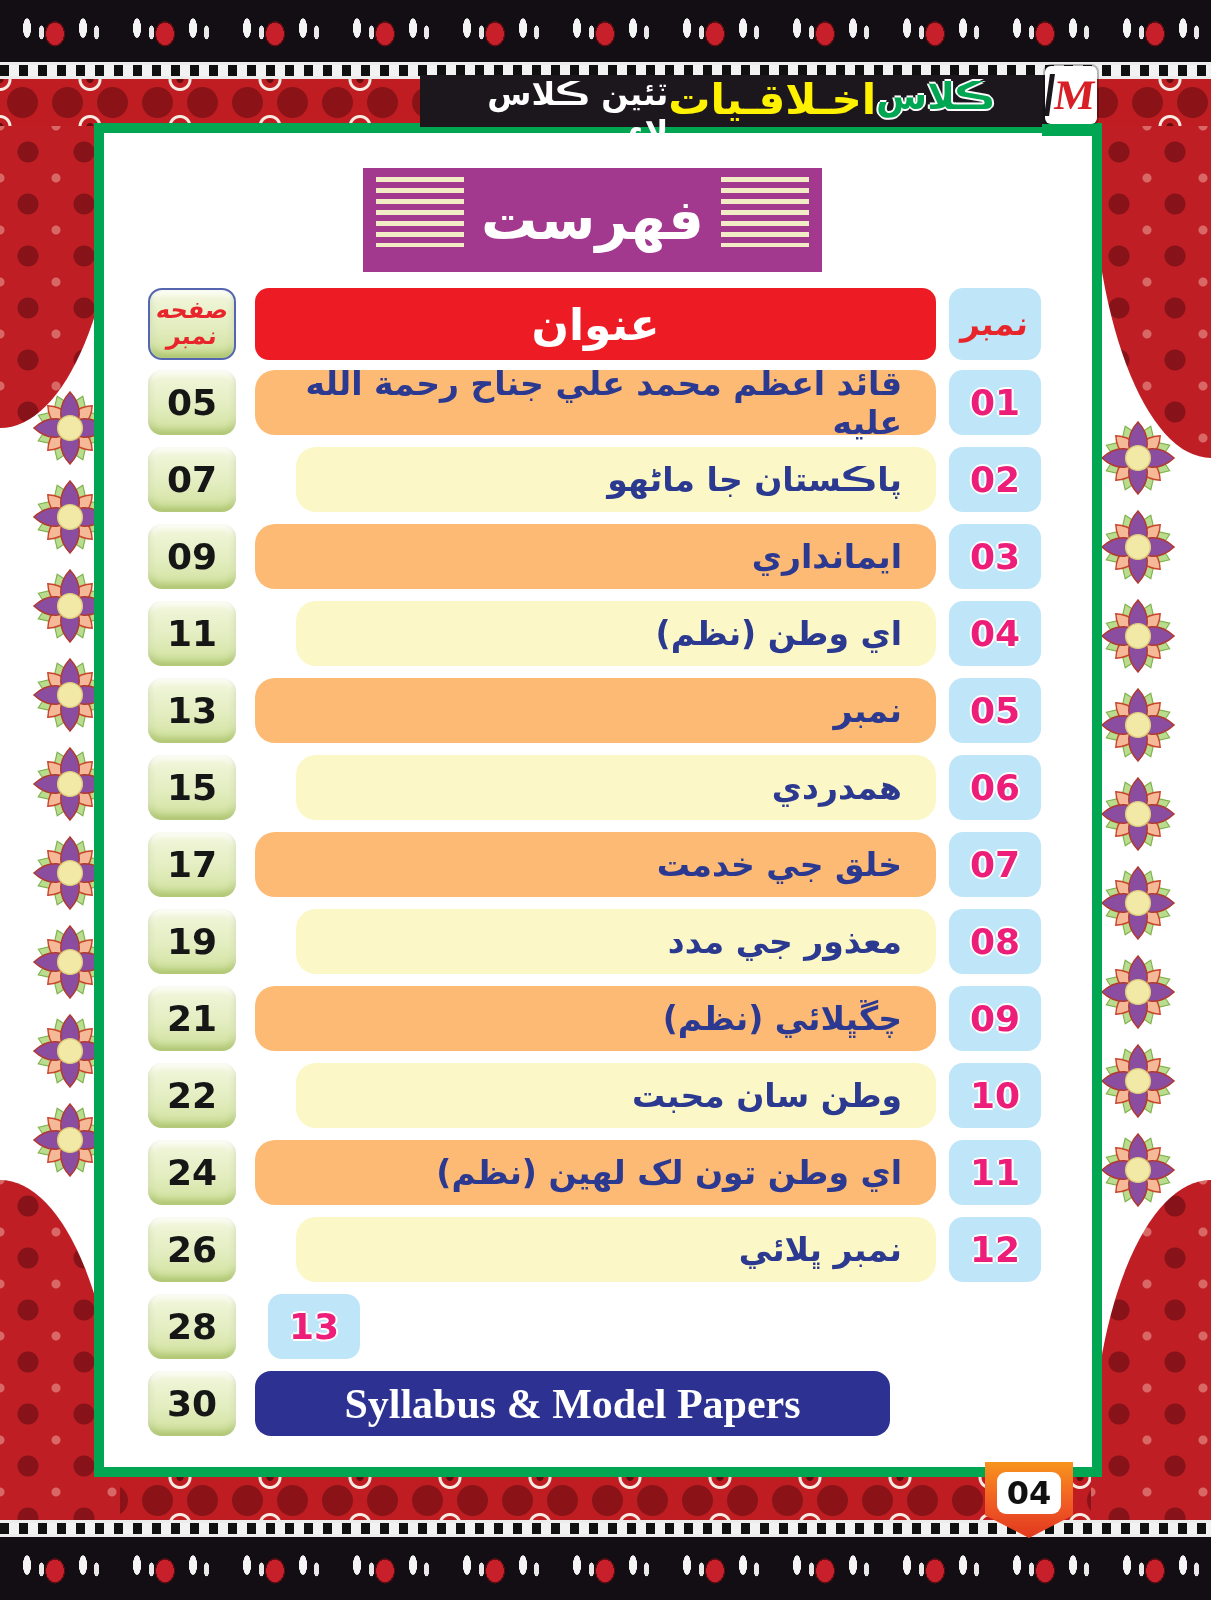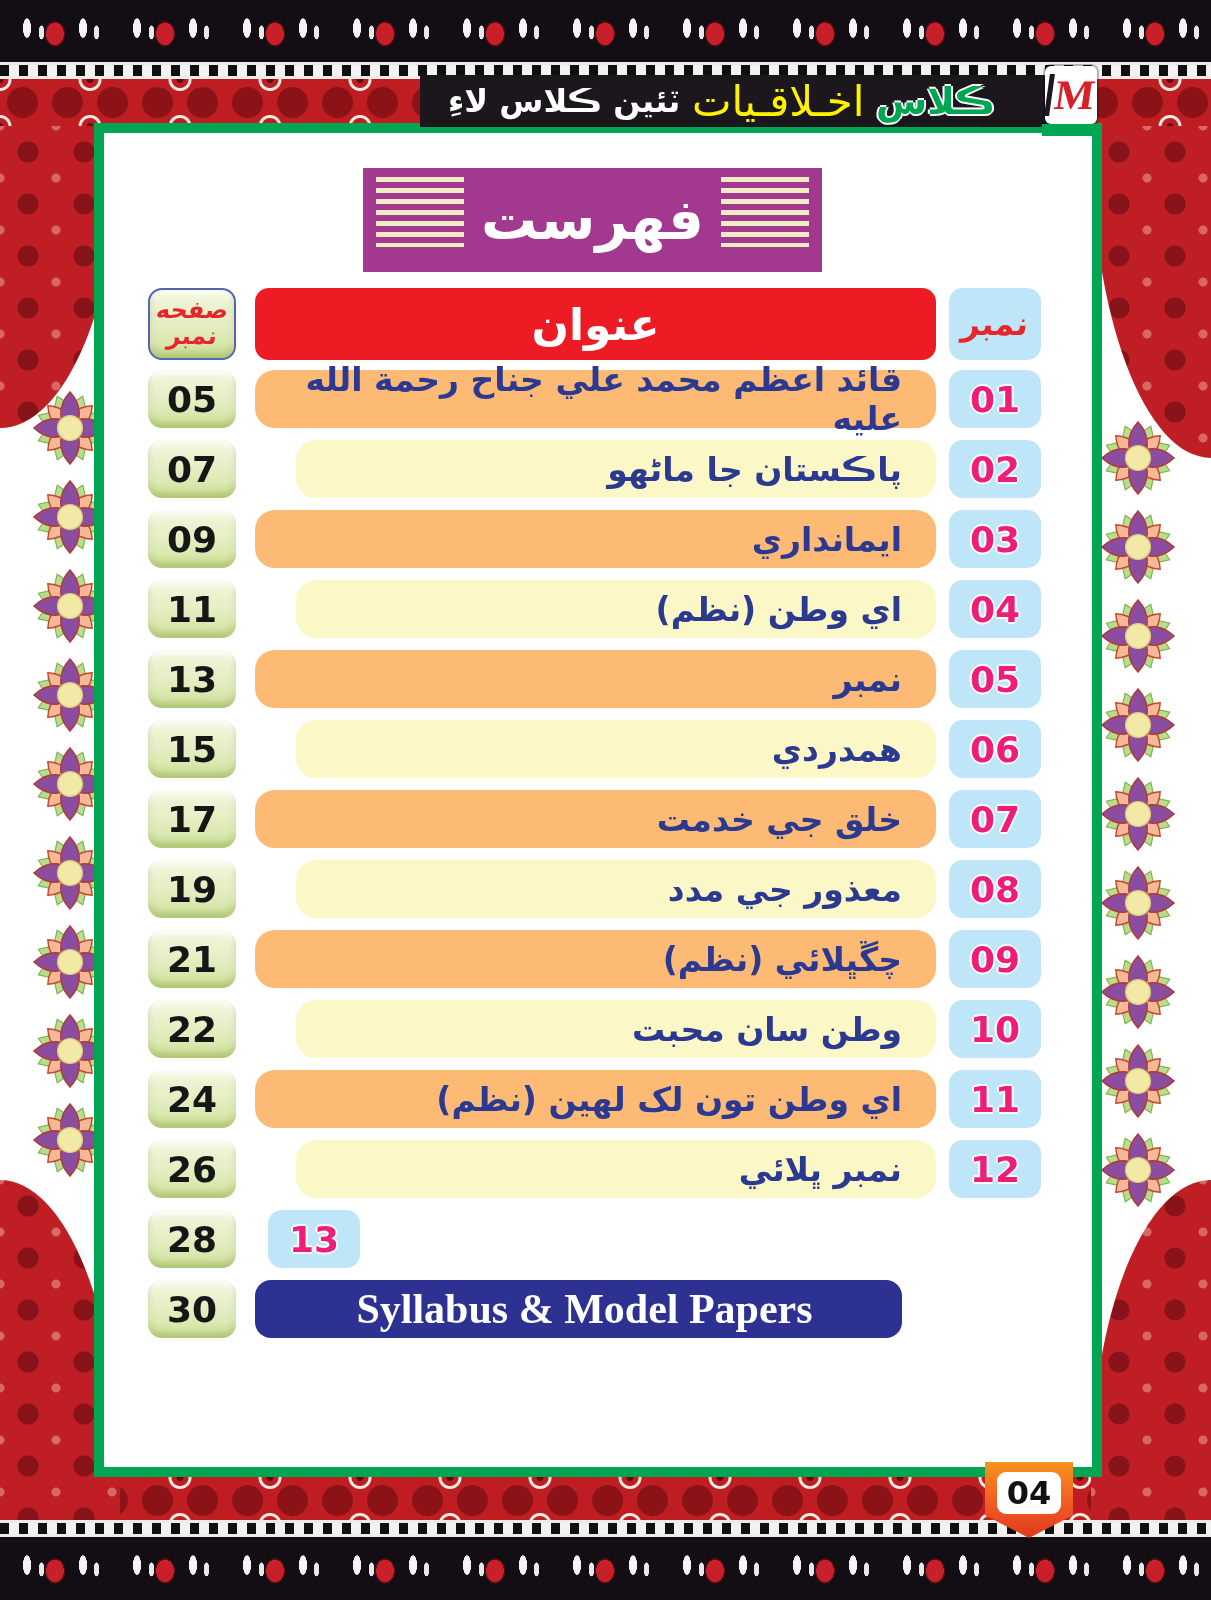--- a/index.html
+++ b/index.html
@@ -58,42 +58,42 @@
   .flowers-left{left:32px;top:390px;}
   .flowers-right{left:1100px;top:420px;}
   .flower{width:76px;height:76px;margin-bottom:13px;flex:0 0 auto;}
 
   
   .frame{position:absolute;left:94px;top:123px;width:1008px;height:1354px;box-sizing:border-box;
          border:10px solid #00A651;background:#fff;z-index:4;}
 
   
   .hdr-bar{position:absolute;left:420px;top:75px;width:645px;height:52px;background:#1c171c;z-index:5;
-           display:flex;align-items:center;justify-content:space-between;padding:0 70px 0 28px;box-sizing:border-box;}
+           display:flex;align-items:flex-start;justify-content:space-between;padding:0 70px 0 28px;box-sizing:border-box;}
   .hdr-class{color:#ffffff;font-size:32px;font-weight:bold;direction:rtl;}
-  .hdr-subject{color:#FFF200;font-size:42px;font-weight:normal;direction:rtl;letter-spacing:1px;}
+  .hdr-subject{color:#FFF200;font-size:42px;font-weight:bold;direction:rtl;letter-spacing:1px;}
   .hdr-series{color:#00A651;font-size:37px;font-weight:bold;direction:rtl;
               text-shadow:-2px 0 #fff,2px 0 #fff,0 -2px #fff,0 2px #fff;}
   .logo-box{position:absolute;left:1045px;top:66px;width:52px;height:58px;background:#fff;border-radius:6px;
             z-index:6;display:flex;align-items:center;justify-content:center;box-shadow:0 0 0 2px rgba(0,0,0,.25);}
   .logo-m{color:#d81f26;font-size:42px;font-weight:bold;font-family:"Liberation Serif",serif;
           transform:skewX(-8deg);border-left:5px solid #1c171c;padding-left:3px;line-height:1;}
   .logo-strip{position:absolute;left:1042px;top:124px;width:58px;height:12px;background:#00A651;z-index:6;}
 
   
   .contents-box{position:absolute;left:363px;top:168px;width:459px;height:104px;background:#A3388F;z-index:5;
                 display:flex;align-items:center;justify-content:center;}
   .stripes{position:absolute;top:9px;width:88px;height:70px;
            background:repeating-linear-gradient(180deg,#F2ECC6 0 5px,transparent 5px 11px);}
   .stripes-l{left:13px;} .stripes-r{right:13px;}
   .contents-title{color:#fff;font-size:56px;font-weight:bold;direction:rtl;line-height:1;}
 
   
   .toc{position:absolute;left:140px;top:288px;width:911px;z-index:5;}
-  .trow{display:flex;align-items:stretch;height:58px;margin-bottom:12px;padding-left:8px;padding-right:10px;}
+  .trow{display:flex;align-items:stretch;height:65px;margin-bottom:12px;padding-left:8px;padding-right:10px;}
   .trow.hrow{height:72px;margin-bottom:10px;}
   .sp1{width:19px;flex:0 0 auto;} .sp2{width:13px;flex:0 0 auto;}
   .pagebox{width:88px;flex:0 0 auto;border-radius:14px;
            background:linear-gradient(180deg,#F3F7DE 0%,#E3EDC0 55%,#CFE19B 100%);
            box-shadow:inset 0 -5px 7px rgba(130,160,55,.45), inset 0 4px 6px rgba(255,255,255,.95);
            display:flex;align-items:center;justify-content:center;
            font-size:36px;font-weight:bold;color:#161616;}
   .pagebox.hdr{flex-direction:column;border:2px solid #5566B0;box-sizing:border-box;
                color:#E8252B;font-size:24px;line-height:1.08;font-weight:bold;}
   .pagebox.hdr span{transform:skewX(-7deg);direction:rtl;}
@@ -102,21 +102,21 @@
   .titlebox.pink{background:#fdba74;} .titlebox.yellow{background:#FBF7C6;margin-left:41px;}
   .titlebox.hdr{background:#ED1C24;justify-content:center;color:#fff;font-size:44px;border-radius:14px;}
   .numbox{width:92px;flex:0 0 auto;border-radius:14px;background:#BFE5F8;
           display:flex;align-items:center;justify-content:center;
           font-size:36px;font-weight:bold;color:#EC1E79;
           text-shadow:-2px 0 #fff,2px 0 #fff,0 -2px #fff,0 2px #fff;}
   .numbox.hdr{color:#E8252B;font-size:32px;text-shadow:none;}
   .numbox.hdr span{transform:skewX(-7deg);direction:rtl;}
   .sylbox{width:635px;flex:0 0 auto;background:#2D3192;border-radius:16px;color:#fff;
           display:flex;align-items:center;justify-content:center;
-          font-family:"Liberation Serif",serif;font-size:42px;font-weight:bold;padding-left:12px;}
+          font-family:"Liberation Serif",serif;font-size:42px;font-weight:bold;}
   .filler{flex:1;}
 
   
   .badge{position:absolute;left:985px;top:1462px;width:88px;height:76px;z-index:7;
          background:linear-gradient(180deg,#F7941D 0%,#F15A24 55%,#E0391E 100%);
          clip-path:polygon(0 0,100% 0,100% 70%,50% 100%,0 70%);}
   .badge-inner{position:absolute;left:12px;top:10px;width:64px;height:42px;background:#fff;border-radius:9px;
                display:flex;align-items:center;justify-content:center;
                font-size:32px;font-weight:bold;color:#111;}
 </style>

